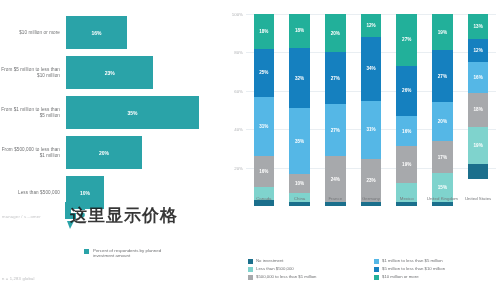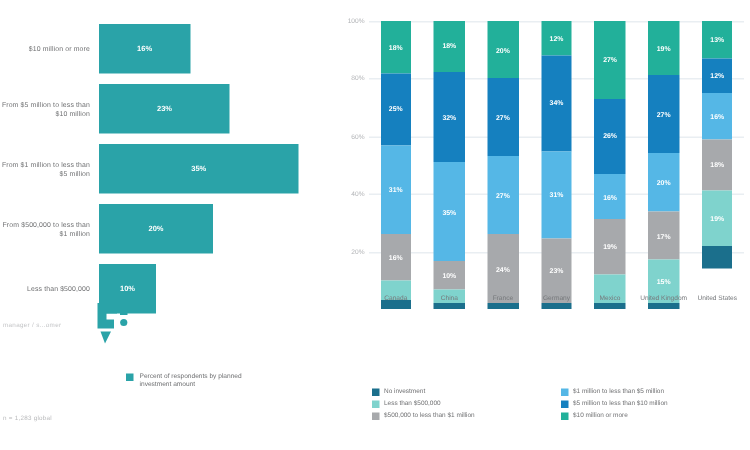--- a/index.html
+++ b/index.html
@@ -352,14 +352,15 @@
         </div>
       </div>
   </div>
 
   <svg id="overlay-logo" viewBox="0 0 26 30">
     <path d="M3 2 L16 2 L16 9 L9 9 L9 13 L14 13 L14 19 L3 19 Z" fill="#2aa3a8"></path>
     <path d="M18 4 L23 4 L23 10 L18 10 Z" fill="#2aa3a8"></path>
     <circle cx="20.5" cy="15" r="2.4" fill="#2aa3a8"></circle>
     <path d="M5 21 L12 21 L8 29 Z" fill="#2aa3a8"></path>
   </svg>
+  <div id="overlay-cjk">这里显示价格</div>
 
 </div>
 
 </body></html>

